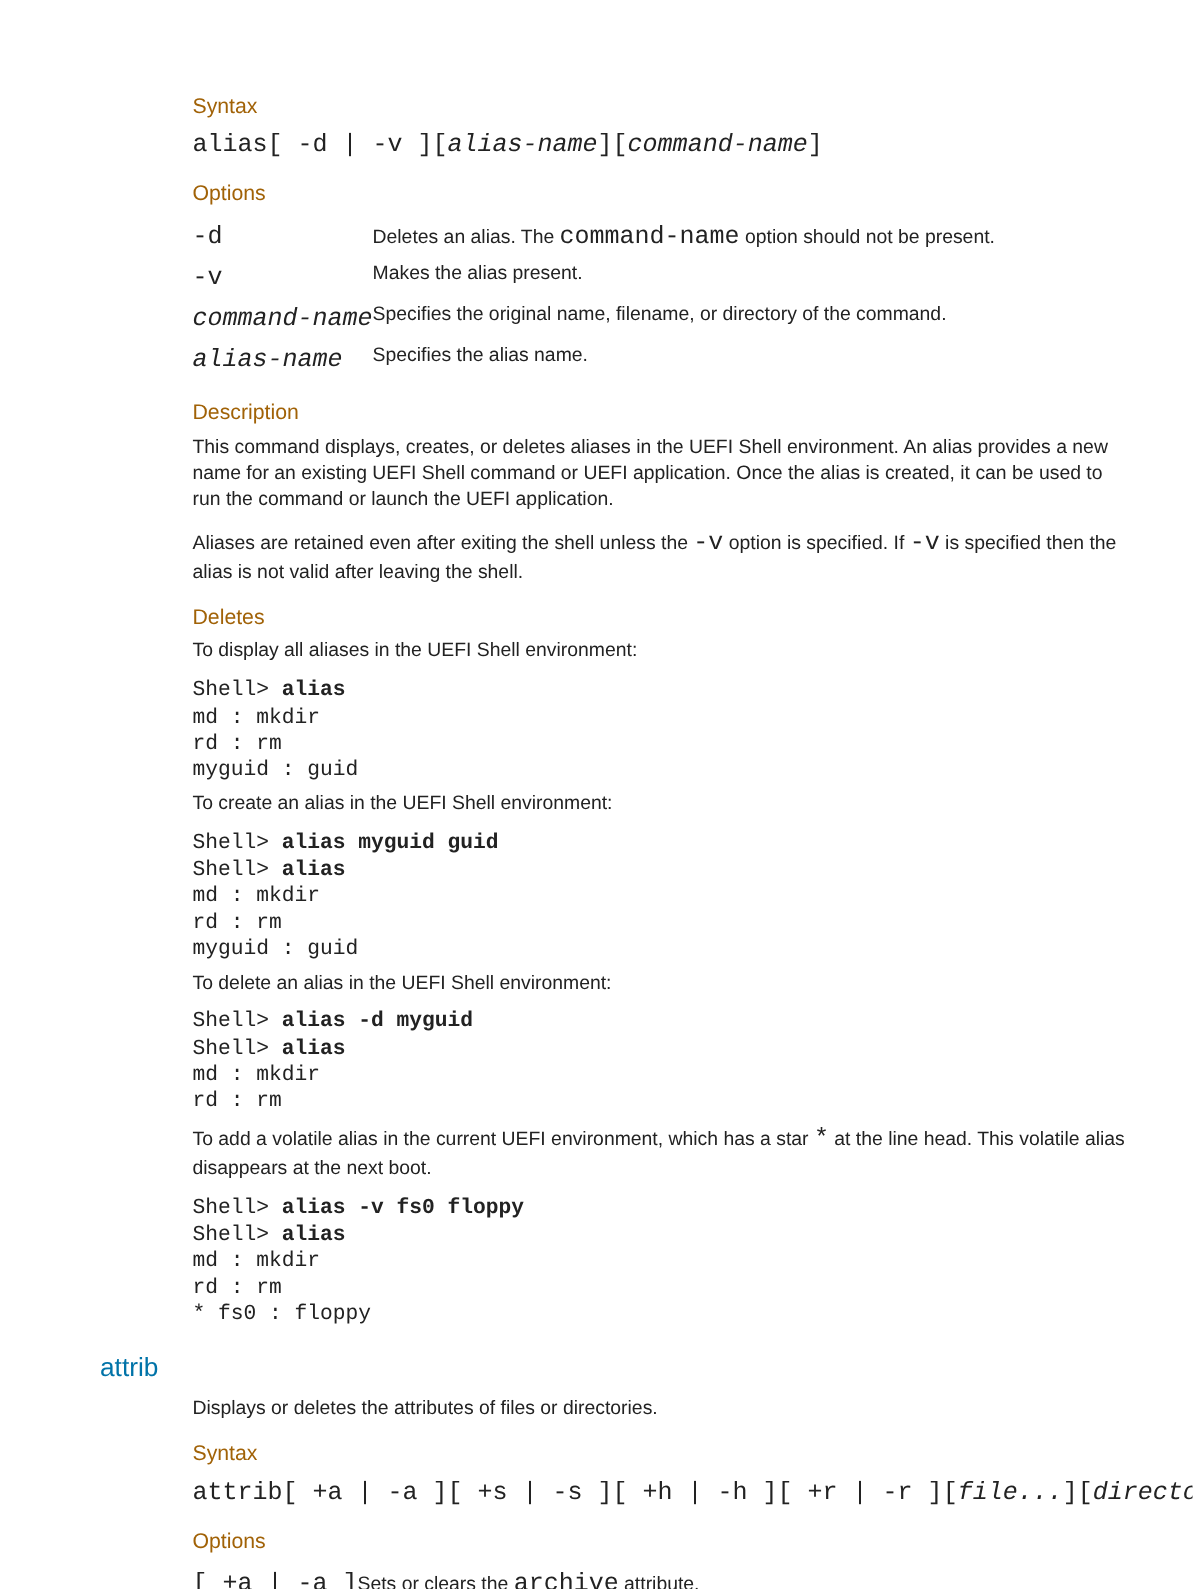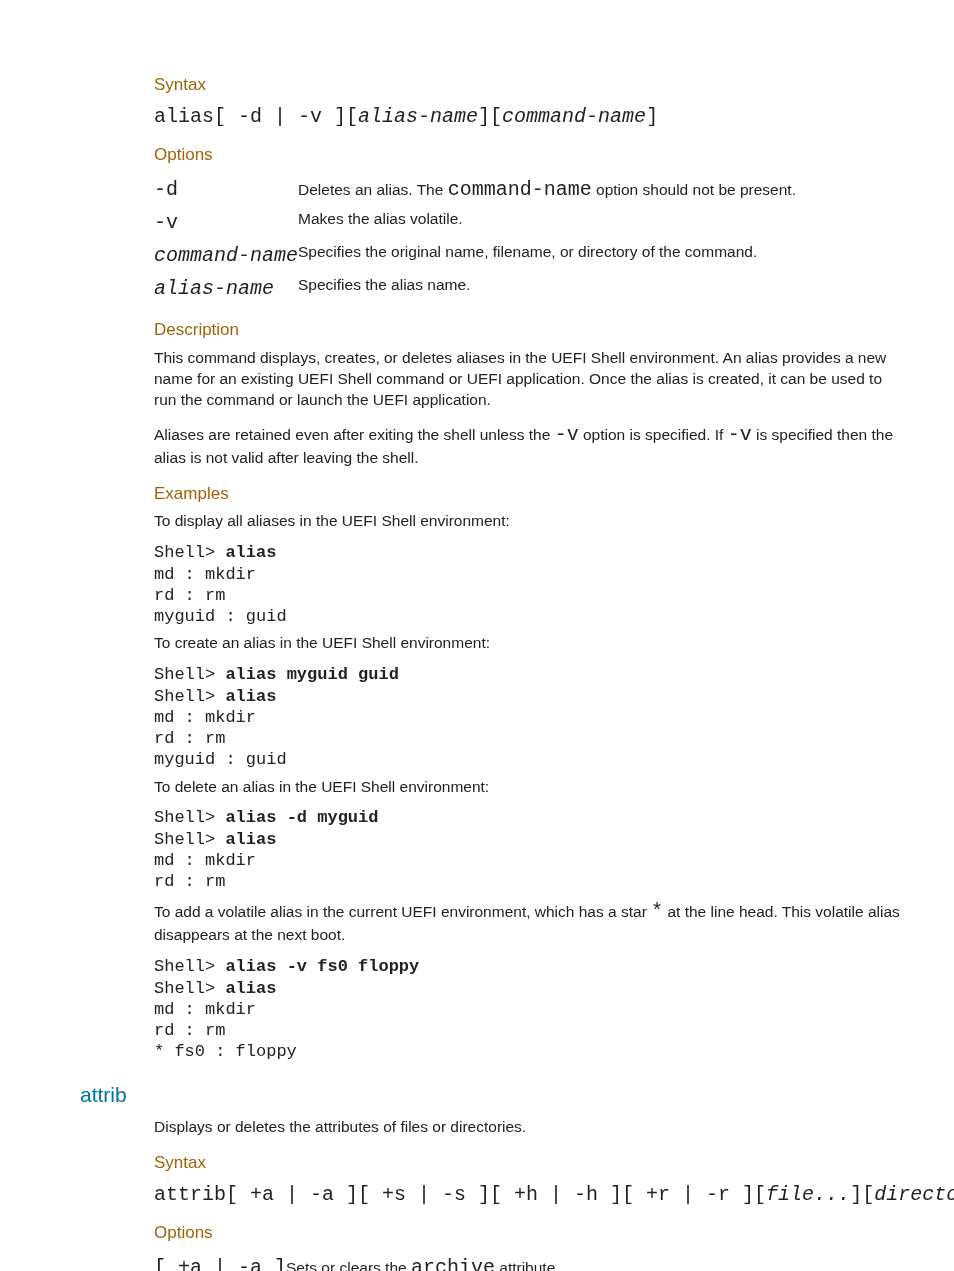--- a/index.html
+++ b/index.html
@@ -73,40 +73,40 @@
     <table class="opts">
       <tbody>
           <tr>
         <td class="term mono">-d</td>
         <td>
           <span>Deletes an alias. The </span><span class="mono">command-name</span><span> option should not be present.</span>
         </td>
       </tr>
       <tr>
         <td class="term mono">-v</td>
-        <td>Makes the alias volatile.</td>
+        <td>Makes the alias present.</td>
       </tr>
       <tr>
         <td class="term mono italic">command-name</td>
         <td>Specifies the original name, filename, or directory of the command.</td>
       </tr>
       <tr>
         <td class="term mono italic">alias-name</td>
         <td>Specifies the alias name.</td>
       </tr>
     </tbody>
       </table>
 
     <div class="h3">Description</div>
     <p>This command displays, creates, or deletes aliases in the UEFI Shell environment. An alias provides a new name for an existing UEFI Shell command or UEFI application. Once the alias is created, it can be used to run the command or launch the UEFI application.</p>
     <p>
       <span>Aliases are retained even after exiting the shell unless the </span><span class="mono">-v</span><span> option is specified. If </span><span class="mono">-v</span><span> is specified then the alias is not valid after leaving the shell.</span>
     </p>
 
-    <div class="h3">Examples</div>
+    <div class="h3">Deletes</div>
 
     <p>To display all aliases in the UEFI Shell environment:</p>
     <div class="codeblock"><span>Shell&gt; </span><span class="bold">alias</span>
 <span>md : mkdir</span>
 <span>rd : rm</span>
 <span>myguid : guid</span></div>
 
     <p>To create an alias in the UEFI Shell environment:</p>
     <div class="codeblock"><span>Shell&gt; </span><span class="bold">alias myguid guid</span>
 <span>Shell&gt; </span><span class="bold">alias</span>

